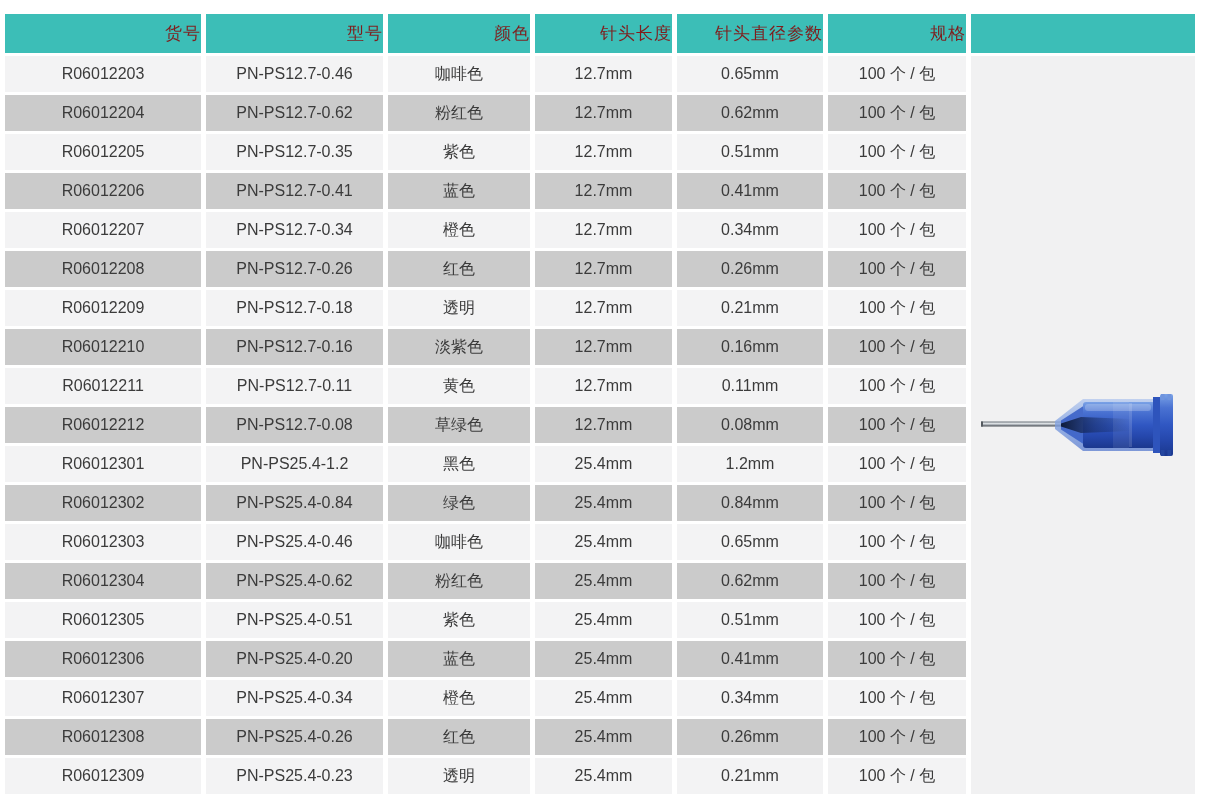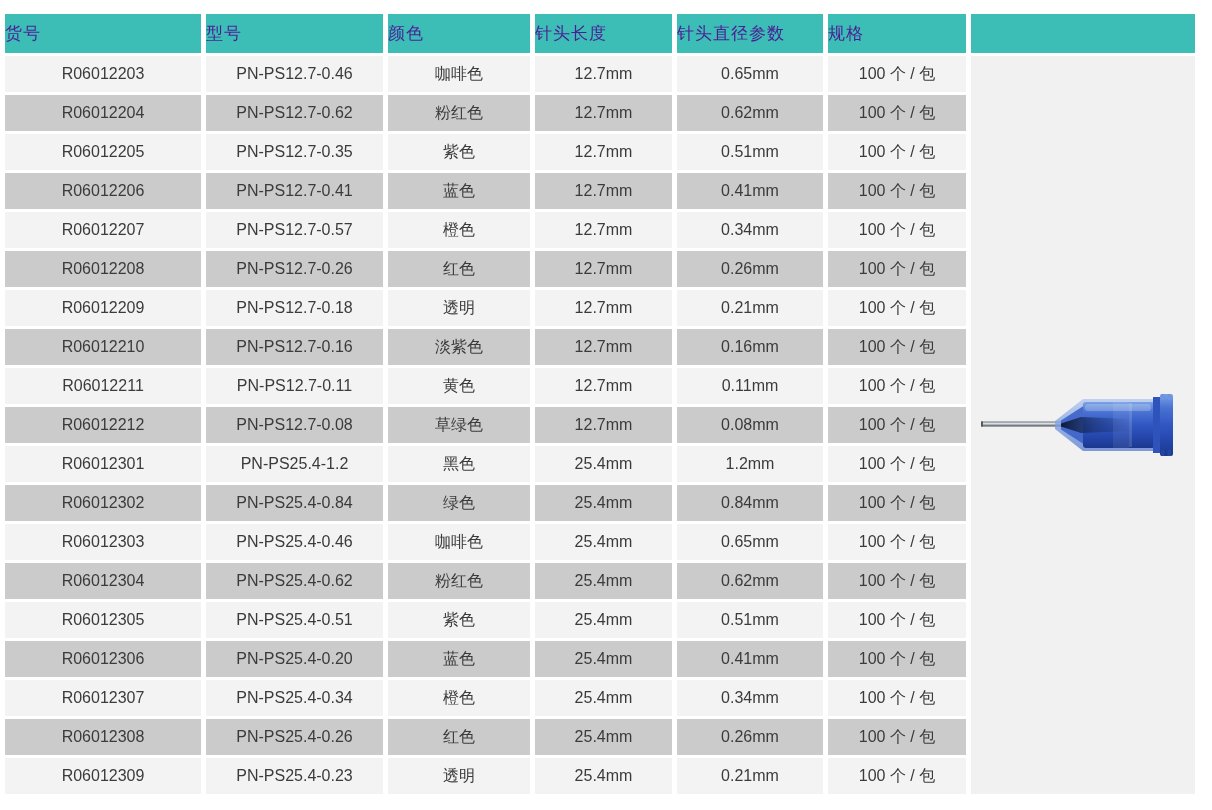--- a/index.html
+++ b/index.html
@@ -19,25 +19,25 @@
   }
   table.spec-table {
     border-collapse: separate;
     border-spacing: 5px 3px;
     table-layout: fixed;
     width: 1200px;
     margin: 11px 0 0 0;
   }
   table.spec-table th {
     background: #3cbeb7;
-    color: #4c1d95;
+    color: #7f1d1d;
     font-size: 17px;
     font-weight: 400;
     height: 39px;
-    text-align: left;
+    text-align: right;
     vertical-align: middle;
     padding: 0;
     letter-spacing: 1px;
   }
   table.spec-table td {
     height: 36px;
     text-align: center;
     vertical-align: middle;
     font-size: 16px;
     color: #3b3b3b;
@@ -158,21 +158,21 @@
         <tr class="row-dark">
           <td>R06012206</td>
           <td>PN-PS12.7-0.41</td>
           <td>蓝色</td>
           <td>12.7mm</td>
           <td>0.41mm</td>
           <td>100 个 / 包</td>
         </tr>
         <tr class="row-light">
           <td>R06012207</td>
-          <td>PN-PS12.7-0.57</td>
+          <td>PN-PS12.7-0.34</td>
           <td>橙色</td>
           <td>12.7mm</td>
           <td>0.34mm</td>
           <td>100 个 / 包</td>
         </tr>
         <tr class="row-dark">
           <td>R06012208</td>
           <td>PN-PS12.7-0.26</td>
           <td>红色</td>
           <td>12.7mm</td>

